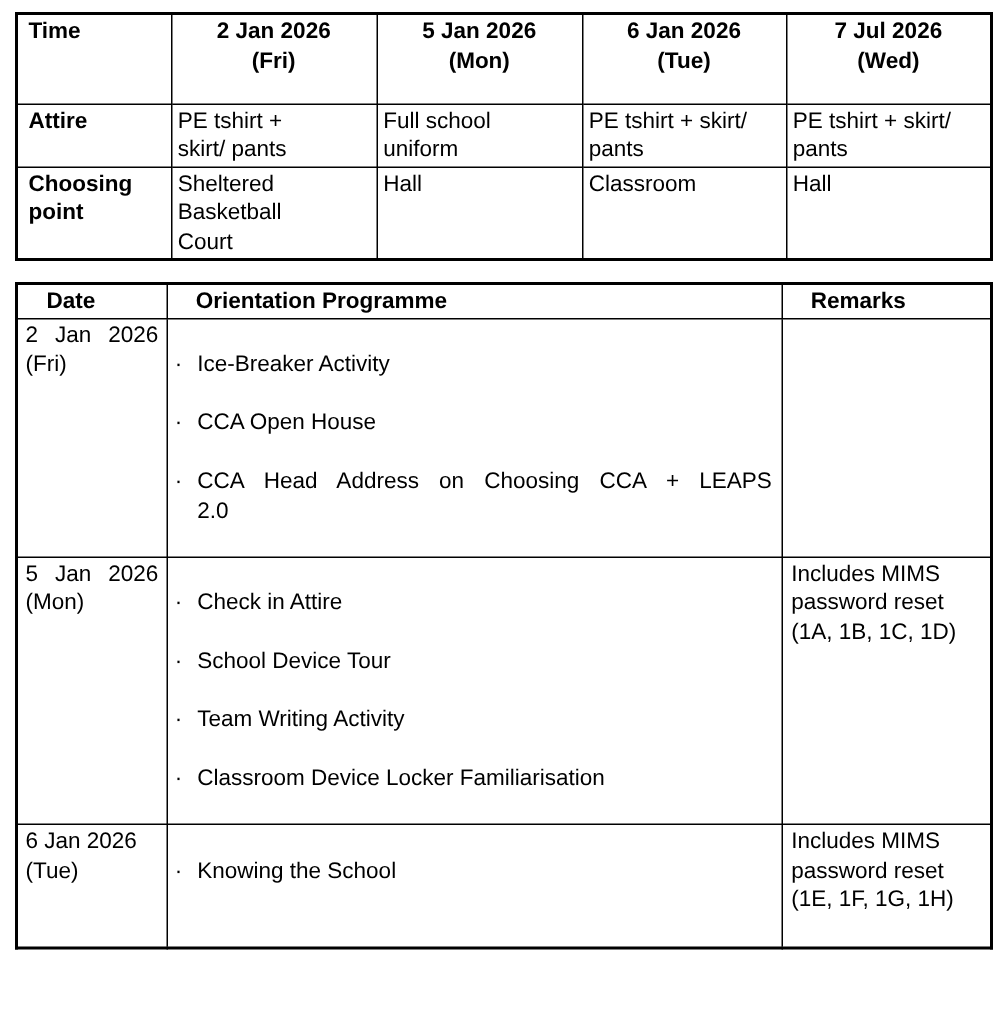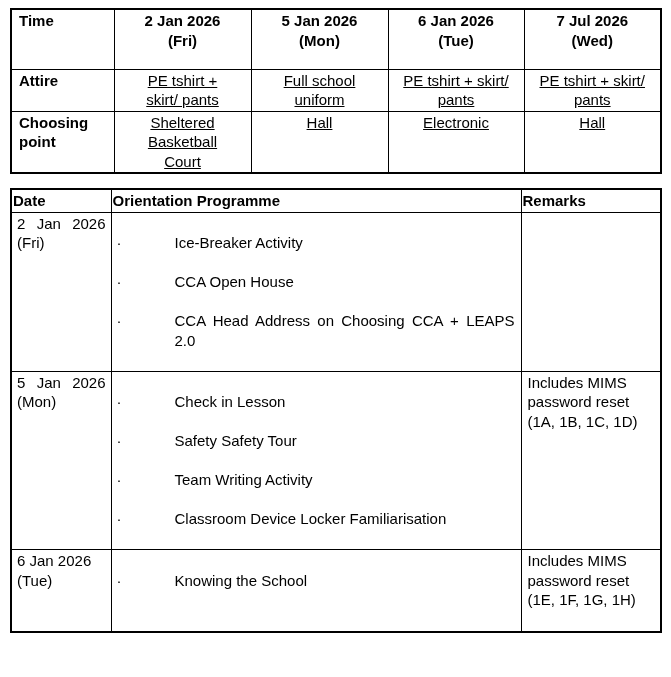--- a/index.html
+++ b/index.html
@@ -25,39 +25,39 @@
     vertical-align: top;
     padding: 1px 4px;
     white-space: pre-line;
     overflow: hidden;
   }
 
   
   .t1 { width: 650px; }
   .t1 .lbl { font-weight: bold; text-align: left; padding-left: 7px; padding-right: 6px; }
   .t1 .hd  { font-weight: bold; text-align: center; }
-  .t1 .c   { text-align: center; text-decoration: underline; }
+  .t1 .c   { text-align: left; }
   .t1 tr.tr-head   { height: 60px; }
   .t1 tr.tr-attire { height: 40px; margin-top: 16px; }
   .t1 tr.tr-things { height: 92px; }
   .t1 tr.tr-gather { height: 62px; }
 
   
   .t2 { width: 650px; margin-top: 14px; }
-  .t2 .head td { font-weight: bold; padding-left: 1px; height: 22px; margin-top: 16px; }
+  .t2 .head td { font-weight: bold; padding-left: 19px; height: 22px; margin-top: 16px; }
   .t2 .date { padding-left: 5px; padding-right: 5px; }
   .t2 .rem  { padding-left: 6px; padding-right: 9px; }
   .t2 .prog { padding: 1px 6px 1px 5px; }
   .t2 tr.r0 { height: 78px; }
   .t2 tr.r1 { height: 80px; }
   .t2 tr.r2 { height: 82px; }
 
   .li { display: flex; align-items: flex-start; }
   .bullet { flex: 0 0 15px; text-align: left; }
-  .it { flex: 1 1 auto; min-width: 0; margin-left: 43px; }
+  .it { flex: 1 1 auto; min-width: 0; }
 
   
   .jline {
     display: block;
     text-align: justify;
     text-align-last: justify;
   }
 </style>
 </head>
 <body>
@@ -95,21 +95,21 @@
       <td class="c">PE tshirt + skirt/
 pants</td>
     </tr>
     <tr class="tr-gather">
       <td class="lbl">Choosing
 point</td>
       <td class="c">Sheltered
 Basketball
 Court</td>
       <td class="c">Hall</td>
-      <td class="c">Electronic</td>
+      <td class="c">Classroom</td>
       <td class="c">Hall</td>
     </tr>
   </tbody>
     </table>
 
   <table class="t2">
     <colgroup>
       <col style="width:100px">
         <col style="width:410px">
         <col style="width:140px">
@@ -127,22 +127,22 @@
         <div class="li"><span class="bullet">·</span><span class="it">Ice-Breaker Activity</span></div>
         <div class="li"><span class="bullet">·</span><span class="it">CCA Open House</span></div>
         <div class="li"><span class="bullet">·</span><span class="it"><span class="jline">CCA Head Address on Choosing CCA + LEAPS</span>2.0</span></div>
       </td>
       <td class="rem"></td>
     </tr>
 
     <tr class="r1">
       <td class="date"><span class="jline">5 Jan 2026</span>(Mon)</td>
       <td class="prog">
-        <div class="li"><span class="bullet">·</span><span class="it">Check in Lesson</span></div>
-        <div class="li"><span class="bullet">·</span><span class="it">Safety Safety Tour</span></div>
+        <div class="li"><span class="bullet">·</span><span class="it">Check in Attire</span></div>
+        <div class="li"><span class="bullet">·</span><span class="it">School Device Tour</span></div>
         <div class="li"><span class="bullet">·</span><span class="it">Team Writing Activity</span></div>
         <div class="li"><span class="bullet">·</span><span class="it">Classroom Device Locker Familiarisation</span></div>
       </td>
       <td class="rem">Includes MIMS
 password reset
 (1A, 1B, 1C, 1D)</td>
     </tr>
 
     <tr class="r2">
       <td class="date">6 Jan 2026

